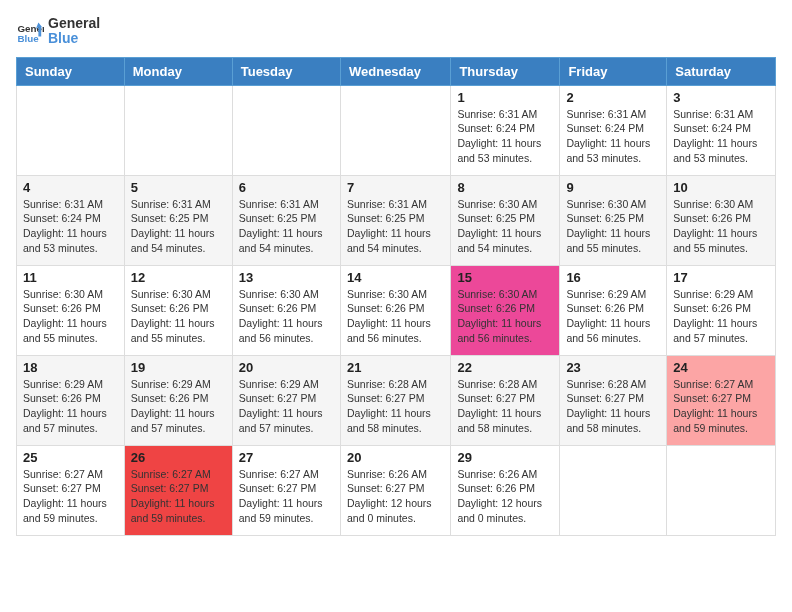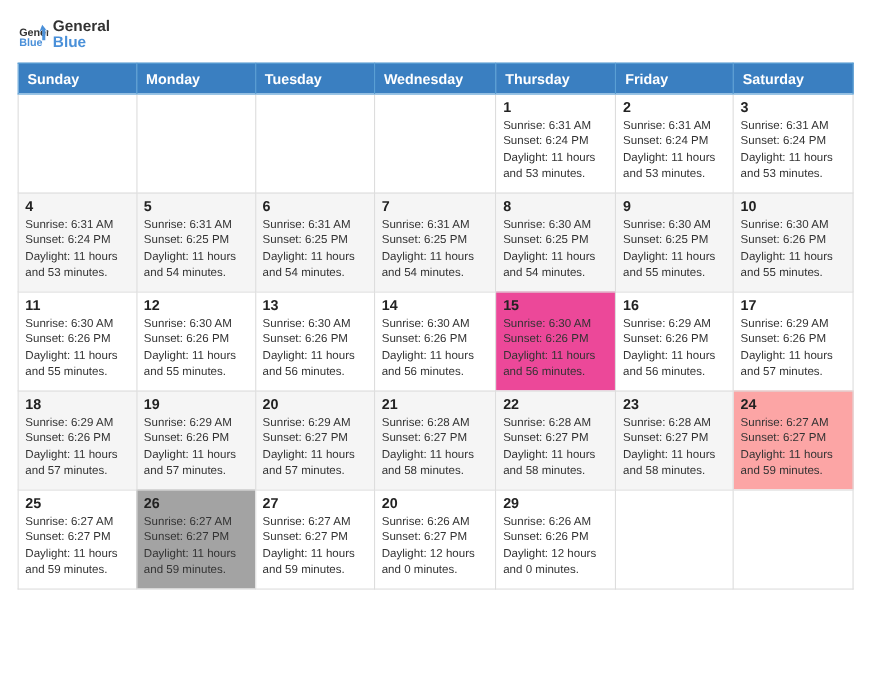--- a/index.html
+++ b/index.html
@@ -275,21 +275,21 @@
 Daylight: 11 hours and 59 minutes.</div>
         </td>
       </tr>
       <tr>
         <td style="background-color: rgb(255, 255, 255);">
           <div class="day-number">25</div>
           <div class="day-info">Sunrise: 6:27 AM
 Sunset: 6:27 PM
 Daylight: 11 hours and 59 minutes.</div>
         </td>
-        <td style="background-color: #a3a3a3;">
+        <td style="background-color: #ef4444;">
           <div class="day-number">26</div>
           <div class="day-info">Sunrise: 6:27 AM
 Sunset: 6:27 PM
 Daylight: 11 hours and 59 minutes.</div>
         </td>
         <td style="background-color: rgb(255, 255, 255);">
           <div class="day-number">27</div>
           <div class="day-info">Sunrise: 6:27 AM
 Sunset: 6:27 PM
 Daylight: 11 hours and 59 minutes.</div>

